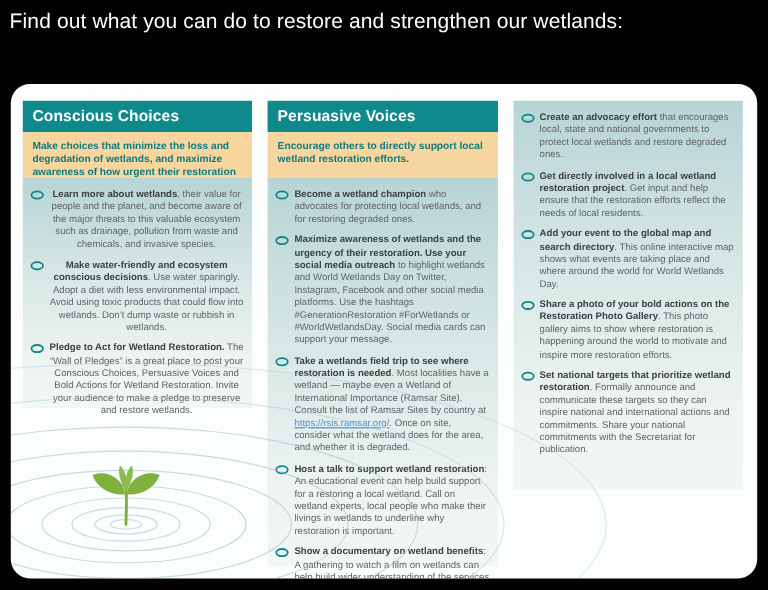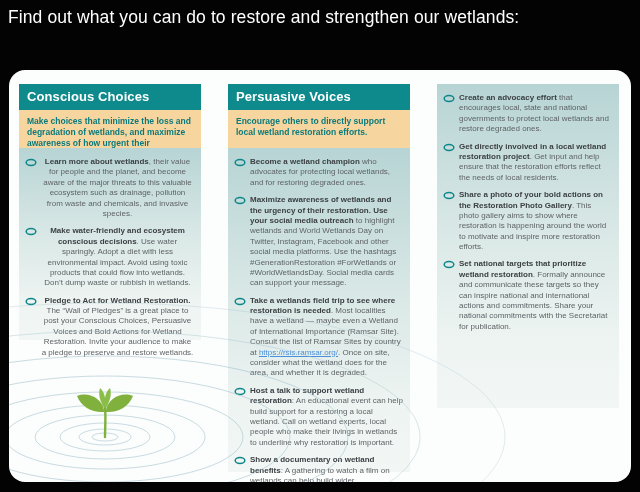--- a/index.html
+++ b/index.html
@@ -10,21 +10,21 @@
     color:#ffffff;font-size:17.5px;font-weight:500;letter-spacing:.1px;
   }
 
   .card{
     position:absolute;left:9px;top:70px;width:622px;height:412px;
     background:#fcfdfd;border-radius:16px;overflow:hidden;
   }
 
   .columns{
     position:absolute;left:0;top:0;width:100%;
-    display:flex;gap:27px;padding:14px 12px 0 10px;box-sizing:border-box;
+    display:flex;gap:13px;padding:14px 12px 0 10px;box-sizing:border-box;
     z-index:2;
   }
   .col{flex:1 1 0;min-width:0;display:flex;flex-direction:column;}
 
   .col-header{
     background:#0e8a8d;color:#ffffff;
     font-size:13px;font-weight:bold;line-height:26px;height:26px;
     padding-left:8px;letter-spacing:.1px;
   }
   .col-intro{
@@ -132,20 +132,26 @@
           <div class="item">
             <span class="bullet"><svg width="12" height="9" viewBox="0 0 12 9">
                 <ellipse cx="6" cy="4.5" rx="4.8" ry="3" fill="none" stroke="#0d8689" stroke-width="1.5"></ellipse>
               </svg></span>
             <span class="item-text"><b>Get directly involved in a local wetland restoration project</b>. Get input and help ensure that the restoration efforts reflect the needs of local residents.</span>
           </div>
           <div class="item">
             <span class="bullet"><svg width="12" height="9" viewBox="0 0 12 9">
                 <ellipse cx="6" cy="4.5" rx="4.8" ry="3" fill="none" stroke="#0d8689" stroke-width="1.5"></ellipse>
               </svg></span>
+            <span class="item-text"><b>Add your event to the global map and search directory</b>. This online interactive map shows what events are taking place and where around the world for World Wetlands Day.</span>
+          </div>
+          <div class="item">
+            <span class="bullet"><svg width="12" height="9" viewBox="0 0 12 9">
+                <ellipse cx="6" cy="4.5" rx="4.8" ry="3" fill="none" stroke="#0d8689" stroke-width="1.5"></ellipse>
+              </svg></span>
             <span class="item-text"><b>Share a photo of your bold actions on the Restoration Photo Gallery</b>. This photo gallery aims to show where restoration is happening around the world to motivate and inspire more restoration efforts.</span>
           </div>
           <div class="item">
             <span class="bullet"><svg width="12" height="9" viewBox="0 0 12 9">
                 <ellipse cx="6" cy="4.5" rx="4.8" ry="3" fill="none" stroke="#0d8689" stroke-width="1.5"></ellipse>
               </svg></span>
             <span class="item-text"><b>Set national targets that prioritize wetland restoration</b>. Formally announce and communicate these targets so they can inspire national and international actions and commitments. Share your national commitments with the Secretariat for publication.</span>
           </div>
         </div>
       </section>

